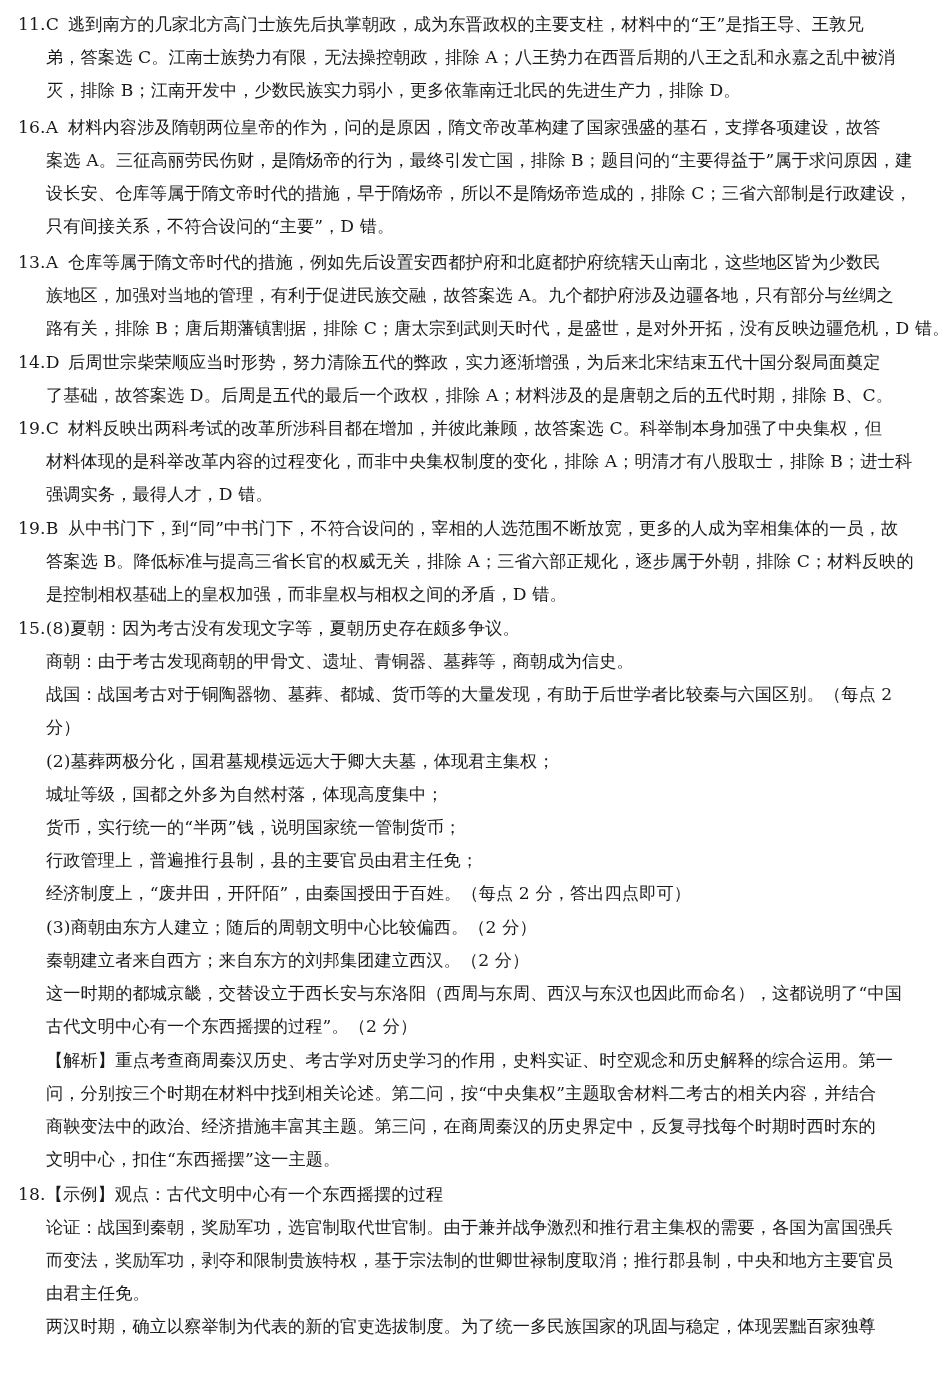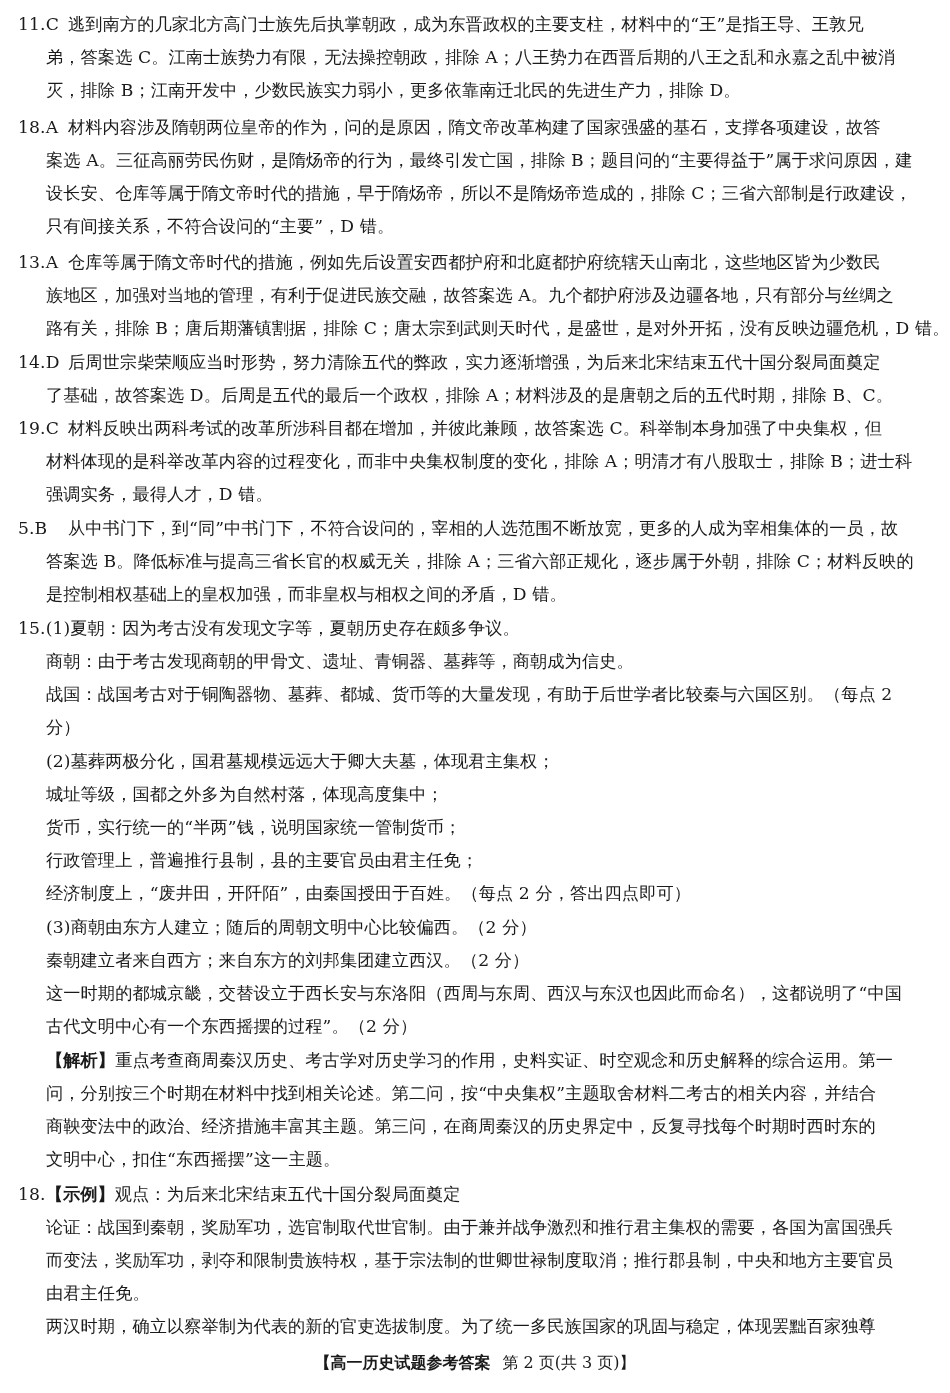--- a/index.html
+++ b/index.html
@@ -4,78 +4,75 @@
   <style>
     html, body { margin: 0; padding: 0; background: #ffffff; }
     body { width: 950px; height: 1393px; position: relative; overflow: hidden;
            font-family: "DejaVu Serif", "Liberation Serif", serif; color: #1a1a1a; }
     .page { position: absolute; left: 0; top: 0; width: 950px; height: 1393px; }
     .line { position: absolute; left: 0; width: 950px; height: 33px; font-size: 17.2px;
             line-height: 33px; white-space: nowrap; letter-spacing: 0.1px; }
     .first { padding-left: 18px; }
     .cont  { padding-left: 46px; }
     .qnum { display: inline-block; min-width: 50px; }
-    .bracket { font-weight: bold; }
+    .bracket { font-weight: normal; }
     .footer { position: absolute; left: 0; width: 950px; top: 1350px; text-align: center;
               font-size: 16px; line-height: 26px; }
     .footer .title { font-weight: bold; font-family: "DejaVu Sans", "Liberation Sans", sans-serif; }
     .footer .pg { margin-left: 12px; }
   </style>
 </head>
 <body>
 
 <div class="page">
 
   <div class="line first" style="top:8px"><span class="qnum">11.C</span><span>逃到南方的几家北方高门士族先后执掌朝政，成为东晋政权的主要支柱，材料中的“王”是指王导、王敦兄</span></div>
   <div class="line cont" style="top:41px">弟，答案选 C。江南士族势力有限，无法操控朝政，排除 A；八王势力在西晋后期的八王之乱和永嘉之乱中被消</div>
   <div class="line cont" style="top:74px">灭，排除 B；江南开发中，少数民族实力弱小，更多依靠南迁北民的先进生产力，排除 D。</div>
 
-  <div class="line first" style="top:111px"><span class="qnum">18.A</span><span>材料内容涉及隋朝两位皇帝的作为，问的是原因，隋文帝改革构建了国家强盛的基石，支撑各项建设，故答</span></div>
+  <div class="line first" style="top:111px"><span class="qnum">16.A</span><span>材料内容涉及隋朝两位皇帝的作为，问的是原因，隋文帝改革构建了国家强盛的基石，支撑各项建设，故答</span></div>
   <div class="line cont" style="top:144px">案选 A。三征高丽劳民伤财，是隋炀帝的行为，最终引发亡国，排除 B；题目问的“主要得益于”属于求问原因，建</div>
   <div class="line cont" style="top:177px">设长安、仓库等属于隋文帝时代的措施，早于隋炀帝，所以不是隋炀帝造成的，排除 C；三省六部制是行政建设，</div>
   <div class="line cont" style="top:210px">只有间接关系，不符合设问的“主要”，D 错。</div>
 
   <div class="line first" style="top:246px"><span class="qnum">13.A</span><span>仓库等属于隋文帝时代的措施，例如先后设置安西都护府和北庭都护府统辖天山南北，这些地区皆为少数民</span></div>
   <div class="line cont" style="top:279px">族地区，加强对当地的管理，有利于促进民族交融，故答案选 A。九个都护府涉及边疆各地，只有部分与丝绸之</div>
   <div class="line cont" style="top:312px">路有关，排除 B；唐后期藩镇割据，排除 C；唐太宗到武则天时代，是盛世，是对外开拓，没有反映边疆危机，D 错。</div>
 
   <div class="line first" style="top:346px"><span class="qnum">14.D</span><span>后周世宗柴荣顺应当时形势，努力清除五代的弊政，实力逐渐增强，为后来北宋结束五代十国分裂局面奠定</span></div>
   <div class="line cont" style="top:379px">了基础，故答案选 D。后周是五代的最后一个政权，排除 A；材料涉及的是唐朝之后的五代时期，排除 B、C。</div>
 
   <div class="line first" style="top:412px"><span class="qnum">19.C</span><span>材料反映出两科考试的改革所涉科目都在增加，并彼此兼顾，故答案选 C。科举制本身加强了中央集权，但</span></div>
   <div class="line cont" style="top:445px">材料体现的是科举改革内容的过程变化，而非中央集权制度的变化，排除 A；明清才有八股取士，排除 B；进士科</div>
   <div class="line cont" style="top:478px">强调实务，最得人才，D 错。</div>
 
-  <div class="line first" style="top:512px"><span class="qnum">5.B</span><span>从中书门下，到“同”中书门下，不符合设问的，宰相的人选范围不断放宽，更多的人成为宰相集体的一员，故</span></div>
+  <div class="line first" style="top:512px"><span class="qnum">19.B</span><span>从中书门下，到“同”中书门下，不符合设问的，宰相的人选范围不断放宽，更多的人成为宰相集体的一员，故</span></div>
   <div class="line cont" style="top:545px">答案选 B。降低标准与提高三省长官的权威无关，排除 A；三省六部正规化，逐步属于外朝，排除 C；材料反映的</div>
   <div class="line cont" style="top:578px">是控制相权基础上的皇权加强，而非皇权与相权之间的矛盾，D 错。</div>
 
-  <div class="line first" style="top:612px"><span>15.</span><span>(1)夏朝：因为考古没有发现文字等，夏朝历史存在颇多争议。</span></div>
+  <div class="line first" style="top:612px"><span>15.</span><span>(8)夏朝：因为考古没有发现文字等，夏朝历史存在颇多争议。</span></div>
   <div class="line cont" style="top:645px">商朝：由于考古发现商朝的甲骨文、遗址、青铜器、墓葬等，商朝成为信史。</div>
   <div class="line cont" style="top:678px">战国：战国考古对于铜陶器物、墓葬、都城、货币等的大量发现，有助于后世学者比较秦与六国区别。（每点 2</div>
   <div class="line cont" style="top:711px">分）</div>
 
   <div class="line cont" style="top:745px">(2)墓葬两极分化，国君墓规模远远大于卿大夫墓，体现君主集权；</div>
   <div class="line cont" style="top:778px">城址等级，国都之外多为自然村落，体现高度集中；</div>
   <div class="line cont" style="top:811px">货币，实行统一的“半两”钱，说明国家统一管制货币；</div>
   <div class="line cont" style="top:844px">行政管理上，普遍推行县制，县的主要官员由君主任免；</div>
   <div class="line cont" style="top:877px">经济制度上，“废井田，开阡陌”，由秦国授田于百姓。（每点 2 分，答出四点即可）</div>
 
   <div class="line cont" style="top:911px">(3)商朝由东方人建立；随后的周朝文明中心比较偏西。（2 分）</div>
   <div class="line cont" style="top:944px">秦朝建立者来自西方；来自东方的刘邦集团建立西汉。（2 分）</div>
   <div class="line cont" style="top:977px">这一时期的都城京畿，交替设立于西长安与东洛阳（西周与东周、西汉与东汉也因此而命名），这都说明了“中国</div>
   <div class="line cont" style="top:1010px">古代文明中心有一个东西摇摆的过程”。（2 分）</div>
 
   <div class="line cont" style="top:1044px"><span class="bracket">【解析】</span><span>重点考查商周秦汉历史、考古学对历史学习的作用，史料实证、时空观念和历史解释的综合运用。第一</span></div>
   <div class="line cont" style="top:1077px">问，分别按三个时期在材料中找到相关论述。第二问，按“中央集权”主题取舍材料二考古的相关内容，并结合</div>
   <div class="line cont" style="top:1110px">商鞅变法中的政治、经济措施丰富其主题。第三问，在商周秦汉的历史界定中，反复寻找每个时期时西时东的</div>
   <div class="line cont" style="top:1143px">文明中心，扣住“东西摇摆”这一主题。</div>
 
-  <div class="line first" style="top:1178px"><span>18.</span><span class="bracket">【示例】</span><span>观点：为后来北宋结束五代十国分裂局面奠定</span></div>
+  <div class="line first" style="top:1178px"><span>18.</span><span class="bracket">【示例】</span><span>观点：古代文明中心有一个东西摇摆的过程</span></div>
   <div class="line cont" style="top:1211px">论证：战国到秦朝，奖励军功，选官制取代世官制。由于兼并战争激烈和推行君主集权的需要，各国为富国强兵</div>
   <div class="line cont" style="top:1244px">而变法，奖励军功，剥夺和限制贵族特权，基于宗法制的世卿世禄制度取消；推行郡县制，中央和地方主要官员</div>
   <div class="line cont" style="top:1277px">由君主任免。</div>
   <div class="line cont" style="top:1310px">两汉时期，确立以察举制为代表的新的官吏选拔制度。为了统一多民族国家的巩固与稳定，体现罢黜百家独尊</div>
 
-  <div class="footer">
-    <span class="title">【高一历史试题参考答案</span><span class="pg">第 2 页(共 3 页)】</span>
-  </div>
 </div>
 
 </body></html>

